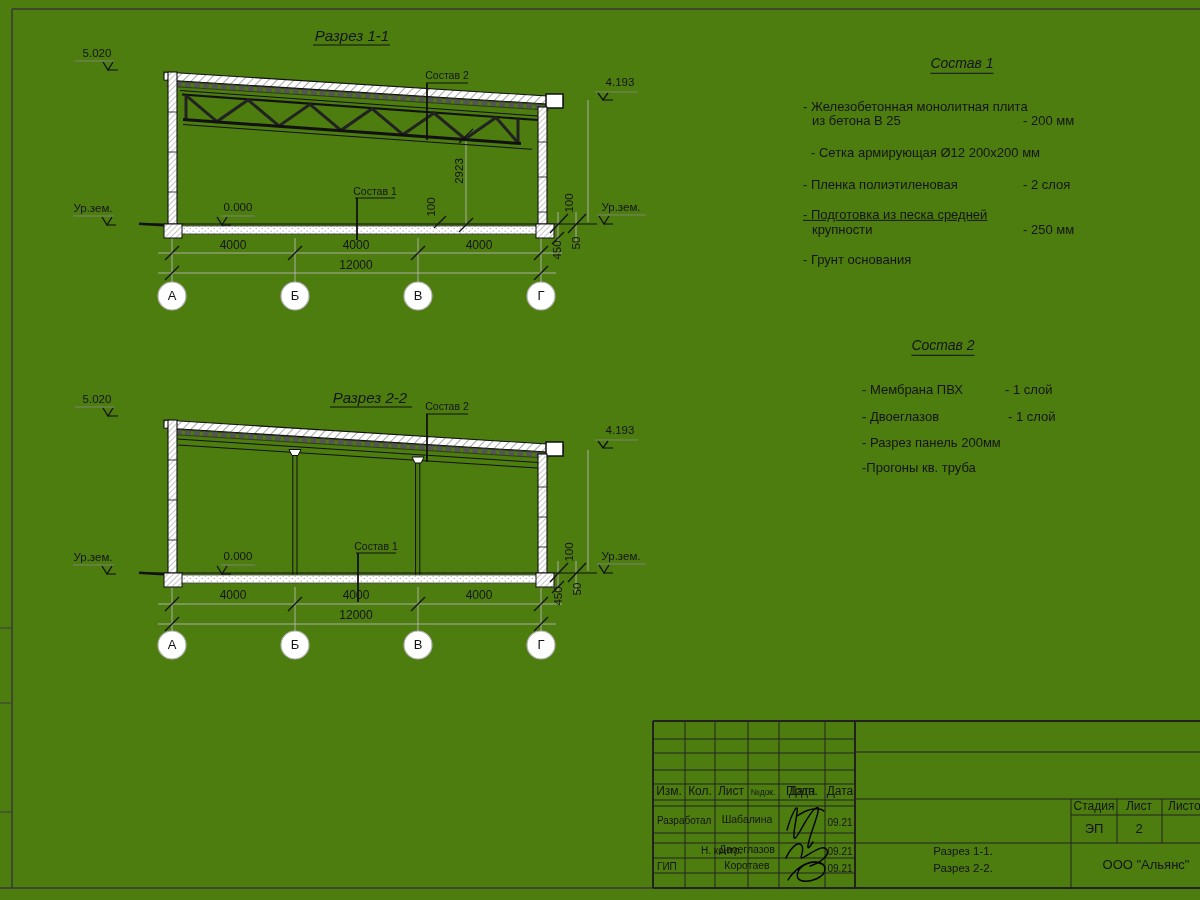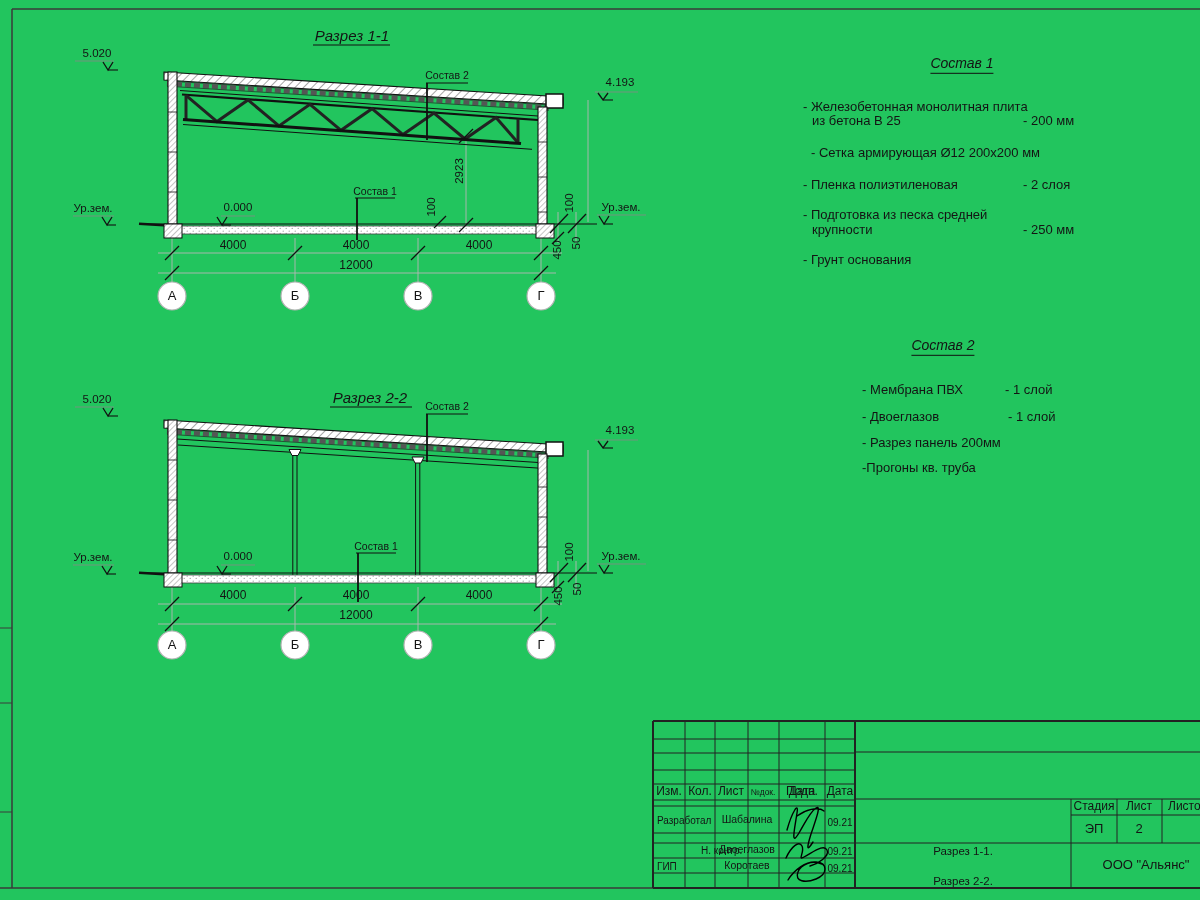--- a/index.html
+++ b/index.html
@@ -1,16 +1,16 @@
 <!DOCTYPE html>
 <html><head>
 <meta charset="utf-8">
 <style>
   html,body{margin:0;padding:0;background:#fff;}
-  #sheet{position:relative;width:1200px;height:900px;background:#22c55e;overflow:hidden;
+  #sheet{position:relative;width:1200px;height:900px;background:#4d7c0f;overflow:hidden;
          font-family:"Liberation Sans",sans-serif;color:#111;}
   svg{position:absolute;left:0;top:0;}
   .lbl{position:absolute;white-space:nowrap;color:#141414;
        transform:translate(-50%,-50%);line-height:1.1;}
   .lbl-l{position:absolute;white-space:nowrap;color:#141414;
        transform:translateY(-50%);line-height:1.1;}
   .rot{transform:translate(-50%,-50%) rotate(-90deg);}
   .it{font-style:italic;}
   .fs15{font-size:15px;} .fs14{font-size:14px;} .fs13{font-size:13px;}
   .fs12{font-size:12px;} .fs11{font-size:11.5px;} .fs10{font-size:10.5px;}
@@ -309,21 +309,21 @@
   </div>
 
   <div>
     <div class="lbl it fs14" style="left:962px;top:65px;border-bottom:1px solid #111;padding-bottom:2px;">Состав 1</div>
     <div class="lbl-l fs13" style="left:803px;top:107px;">- Железобетонная  монолитная плита</div>
     <div class="lbl-l fs13" style="left:812px;top:121px;">из бетона В 25</div>
     <div class="lbl-l fs13" style="left:1023px;top:121px;">- 200 мм</div>
     <div class="lbl-l fs13" style="left:803px;top:153px;margin-left:8px;">- Сетка армирующая Ø12 200х200 мм</div>
     <div class="lbl-l fs13" style="left:803px;top:185px;">- Пленка полиэтиленовая</div>
     <div class="lbl-l fs13" style="left:1023px;top:185px;">-  2 слоя</div>
-    <div class="lbl-l fs13" style="left:803px;top:215px;">- Подготовка из песка средней</div>
+    <div class="lbl-l fs13" style="left:803px;top:215px;text-decoration:underline;">- Подготовка из песка средней</div>
     <div class="lbl-l fs13" style="left:812px;top:230px;">крупности</div>
     <div class="lbl-l fs13" style="left:1023px;top:230px;">- 250 мм</div>
     <div class="lbl-l fs13" style="left:803px;top:260px;">- Грунт основания</div>
   </div>
 
   <div>
     <div class="lbl it fs14" style="left:943px;top:347px;border-bottom:1px solid #111;padding-bottom:2px;">Состав 2</div>
     <div class="lbl-l fs13" style="left:862px;top:390px;">- Мембрана ПВХ</div>
     <div class="lbl-l fs13" style="left:1005px;top:390px;">- 1 слой</div>
     <div class="lbl-l fs13" style="left:862px;top:417px;">- Двоеглазов</div>
@@ -348,17 +348,17 @@
     <div class="lbl fs9" style="left:840px;top:851px;">09.21</div>
     <div class="lbl-l fs9" style="left:657px;top:866px;">ГИП</div>
     <div class="lbl fs10" style="left:747px;top:866px;">Коротаев</div>
     <div class="lbl fs9" style="left:840px;top:868px;">09.21</div>
     <div class="lbl fs12" style="left:1094px;top:807px;">Стадия</div>
     <div class="lbl fs12" style="left:1139px;top:807px;">Лист</div>
     <div class="lbl-l fs12" style="left:1168px;top:807px;">Листов</div>
     <div class="lbl fs13" style="left:1094px;top:829px;">ЭП</div>
     <div class="lbl fs13" style="left:1139px;top:829px;">2</div>
     <div class="lbl fs11" style="left:963px;top:851px;">Разрез 1-1.</div>
-    <div class="lbl fs11" style="left:963px;top:868px;margin-top:13px;">Разрез 2-2.</div>
+    <div class="lbl fs11" style="left:963px;top:868px;">Разрез 2-2.</div>
     <div class="lbl fs13" style="left:1146px;top:865px;">ООО "Альянс"</div>
   </div>
 
 </div>
 
 </body></html>

